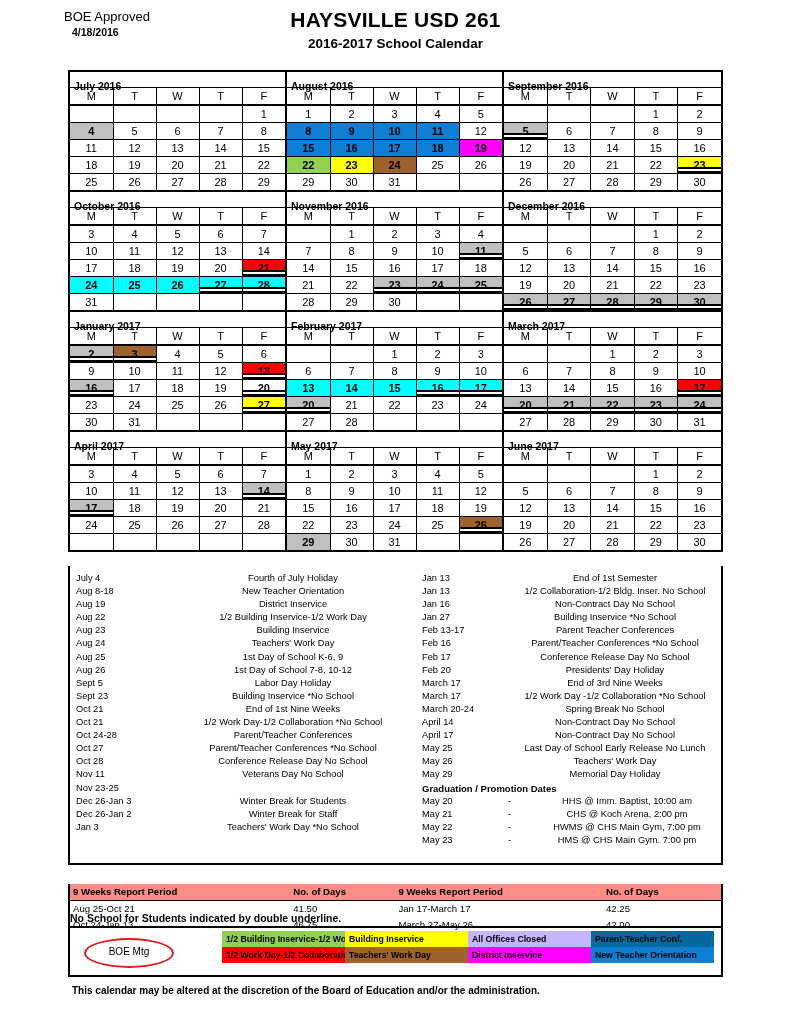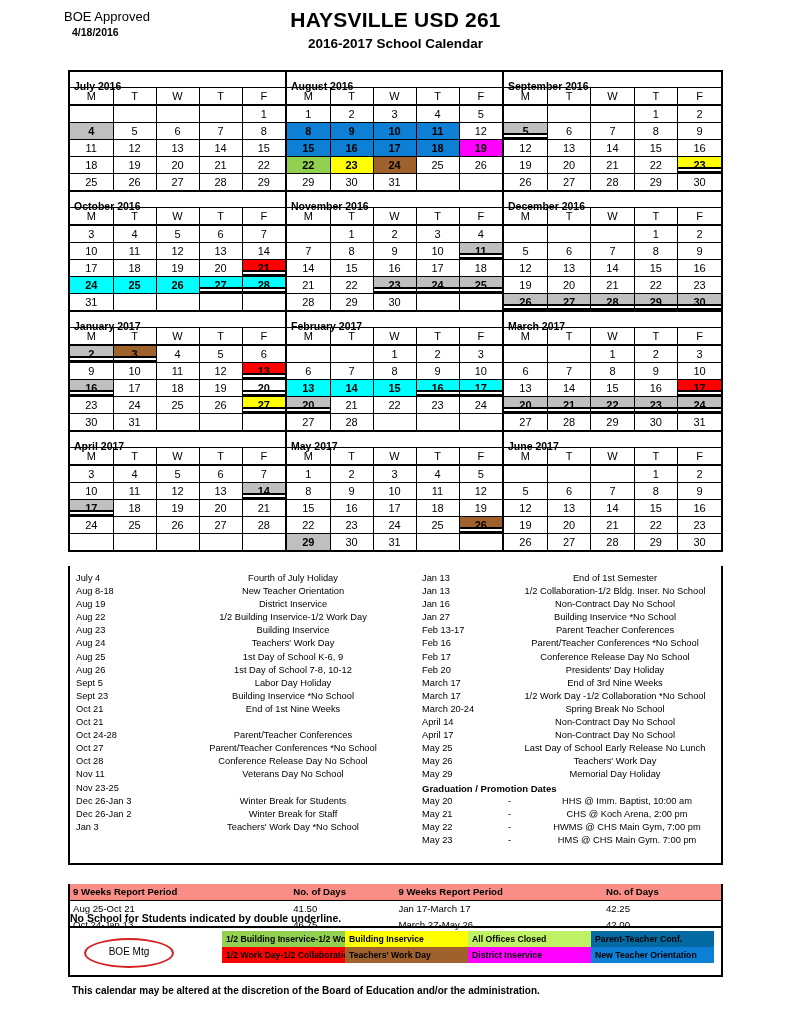--- a/index.html
+++ b/index.html
@@ -1314,20 +1314,21 @@
         <div class="ev">
           <span class="dt">Sept 23</span>
           <span class="ds">Building Inservice <b>*No School</b></span>
         </div>
         <div class="ev">
           <span class="dt">Oct 21</span>
           <span class="ds">End of 1st Nine Weeks</span>
         </div>
         <div class="ev">
           <span class="dt">Oct 21</span>
+          <span class="ds">1/2 Work Day-1/2 Collaboration <b>*No School</b></span>
         </div>
         <div class="ev">
           <span class="dt">Oct 24-28</span>
           <span class="ds">Parent/Teacher Conferences</span>
         </div>
         <div class="ev">
           <span class="dt">Oct 27</span>
           <span class="ds">Parent/Teacher Conferences <b>*No School</b></span>
         </div>
         <div class="ev">
@@ -1471,21 +1472,21 @@
         </tbody>
     </table>
   </div>
 
   <div class="lg-box">
     <div class="boe-mtg">BOE Mtg</div>
     <div class="lg-grid">
       <div class="lg-row" id="lg-row1">
           <div class="lg-cell" style="background: rgb(146, 208, 80); color: rgb(0, 0, 0);">1/2 Building Inservice-1/2 Work Day</div>
           <div class="lg-cell" style="background: rgb(255, 255, 0); color: rgb(0, 0, 0);">Building Inservice</div>
-          <div class="lg-cell" style="background: #bef264; color: rgb(0, 0, 0);">All Offices Closed</div>
+          <div class="lg-cell" style="background: #c4b5fd; color: rgb(0, 0, 0);">All Offices Closed</div>
           <div class="lg-cell" style="background: #0369a1; color: rgb(0, 0, 0);">Parent-Teacher Conf.</div>
         </div>
       <div class="lg-row" id="lg-row2">
           <div class="lg-cell" style="background: rgb(255, 0, 0); color: rgb(0, 0, 0);">1/2 Work Day-1/2 Collaboration</div>
           <div class="lg-cell" style="background: rgb(160, 98, 45); color: rgb(0, 0, 0);">Teachers' Work Day</div>
           <div class="lg-cell" style="background: rgb(255, 0, 255); color: rgb(0, 0, 0);">District Inservice</div>
           <div class="lg-cell" style="background: rgb(13, 127, 212); color: rgb(0, 0, 0);">New Teacher Orientation</div>
         </div>
     </div>
   </div>

